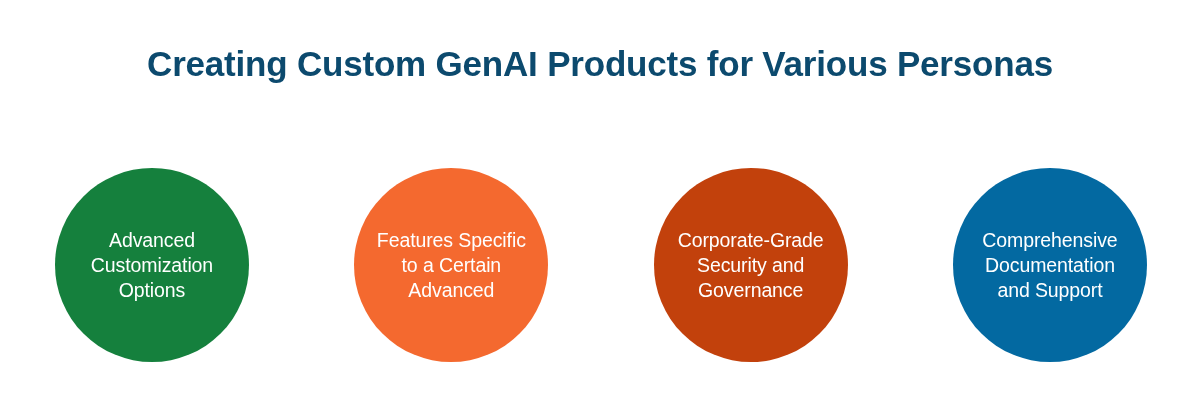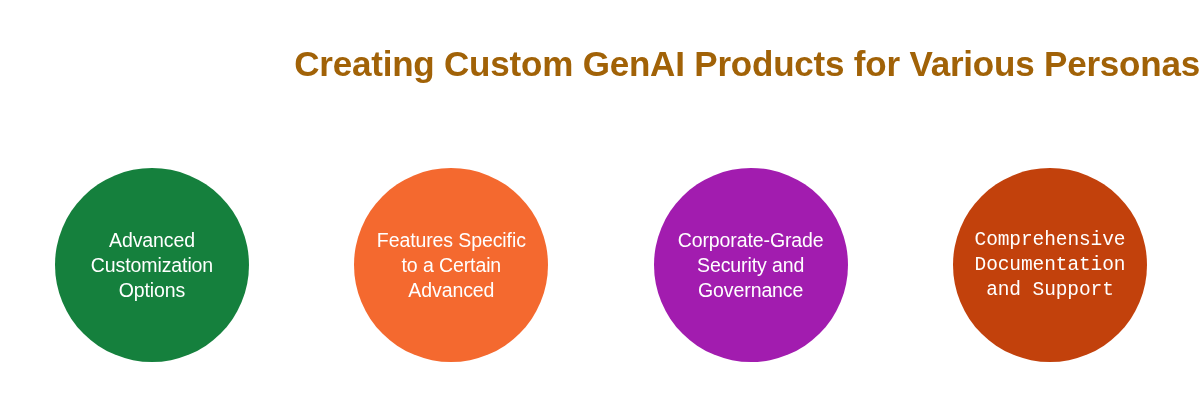--- a/index.html
+++ b/index.html
@@ -17,24 +17,24 @@
     position: relative;
     width: 1200px;
     height: 410px;
     box-sizing: border-box;
   }
   .title {
     position: absolute;
     top: 44px;
     left: 0;
     width: 1200px;
-    text-align: right;
+    text-align: center;
     font-size: 35px;
     font-weight: bold;
-    color: #a16207;
+    color: #0c4a6e;
     letter-spacing: -0.2px;
     line-height: 1.15;
     white-space: nowrap;
   }
   .circle-row {
     position: absolute;
     top: 168px;
     left: 55px;
     width: 1092px;
     height: 194px;
@@ -78,27 +78,27 @@
 Customization
 Options</span>
     </div>
 
     <div class="circle" style="background-color: rgb(244, 105, 47);">
       <span class="circle-label">Features Specific
 to a Certain
 Advanced</span>
     </div>
 
-    <div class="circle" style="background-color: #a21caf;">
+    <div class="circle" style="background-color: #c2410c;">
       <span class="circle-label">Corporate-Grade
 Security and
 Governance</span>
     </div>
 
-    <div class="circle" style="background-color: #c2410c; font-family: Liberation Mono, monospace;">
+    <div class="circle" style="background-color: #0369a1;">
       <span class="circle-label">Comprehensive
 Documentation
 and Support</span>
     </div>
 
   </div>
 
 </div>
 
 </body></html>

